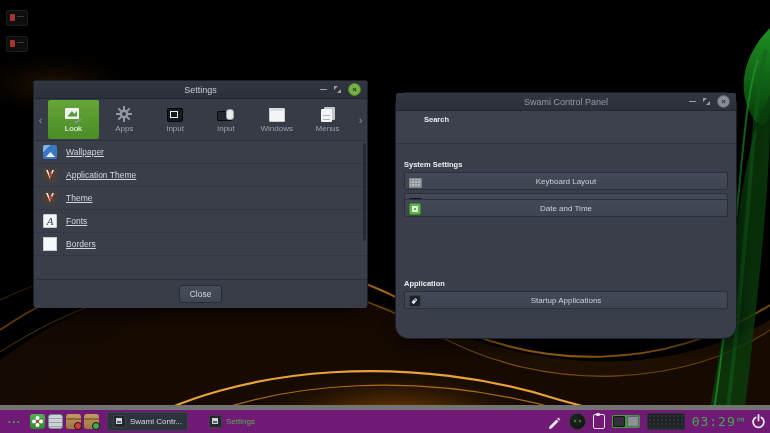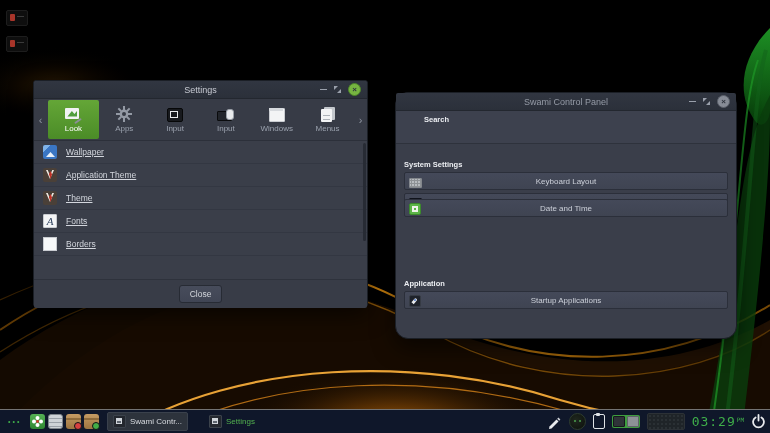--- a/index.html
+++ b/index.html
@@ -103,21 +103,21 @@
   .ic-dm .scr{position:absolute;left:0;top:1px;width:11px;height:8px;background:linear-gradient(135deg,#5d8de0,#1c3e8e);border:1px solid #10131b;border-radius:1px;}
   .ic-dm .st{position:absolute;left:4px;top:10px;width:4px;height:2px;background:#7c8086;}
   .ic-cal .f{position:absolute;inset:0;background:#5cb548;border:1px solid #3c8a2c;border-radius:2px;}
   .ic-cal .c{position:absolute;left:3px;top:3px;width:6px;height:6px;background:#eef3ea;}
   .ic-cal .d{position:absolute;left:5px;top:5px;width:2px;height:2px;background:#5cb548;}
   .ic-startup .f{position:absolute;inset:0;background:#1e222a;border:1px solid #363b44;border-radius:2px;}
   .ic-startup .r{position:absolute;left:4px;top:3px;width:3px;height:6px;background:#e8eaec;border-radius:2px 2px 0 0;transform:rotate(40deg);}
   .ic-startup .d{position:absolute;left:5px;top:4px;width:2px;height:2px;border-radius:50%;background:#4f79c9;}
 
   
-  #taskbar{position:absolute;left:0;right:0;bottom:0;height:23px;background:#0f172a;border-top:1px solid #737373;
+  #taskbar{position:absolute;left:0;right:0;bottom:0;height:23px;background:#701a75;border-top:5px solid #737373;
     display:flex;align-items:center;}
   .menu-dots{margin-left:8px;width:18px;color:#3fae4a;font-size:7px;letter-spacing:2px;text-align:left;}
   .launchers{display:flex;gap:3px;margin-left:4px;}
   .tile{width:15px;height:15px;border-radius:3px;position:relative;}
   .tile-apps{background:linear-gradient(#55b054,#2e8631);}
   .tile-files{background:#ced3d7;background-image:repeating-linear-gradient(180deg,transparent 0 3px,#9aa1a8 3px 4px);border:1px solid #7e858c;box-sizing:border-box;}
   .tile-box{background:linear-gradient(#c59b63,#9c7440);}
   .tile-box .flap{position:absolute;left:0;right:0;top:4px;height:2px;background:#7c5a2e;opacity:.7;}
   .badge{position:absolute;right:-1px;bottom:-1px;width:6px;height:6px;border-radius:50%;border:1px solid #101315;}
   .badge.red{background:#d84040;} .badge.grn{background:#43ad47;}

